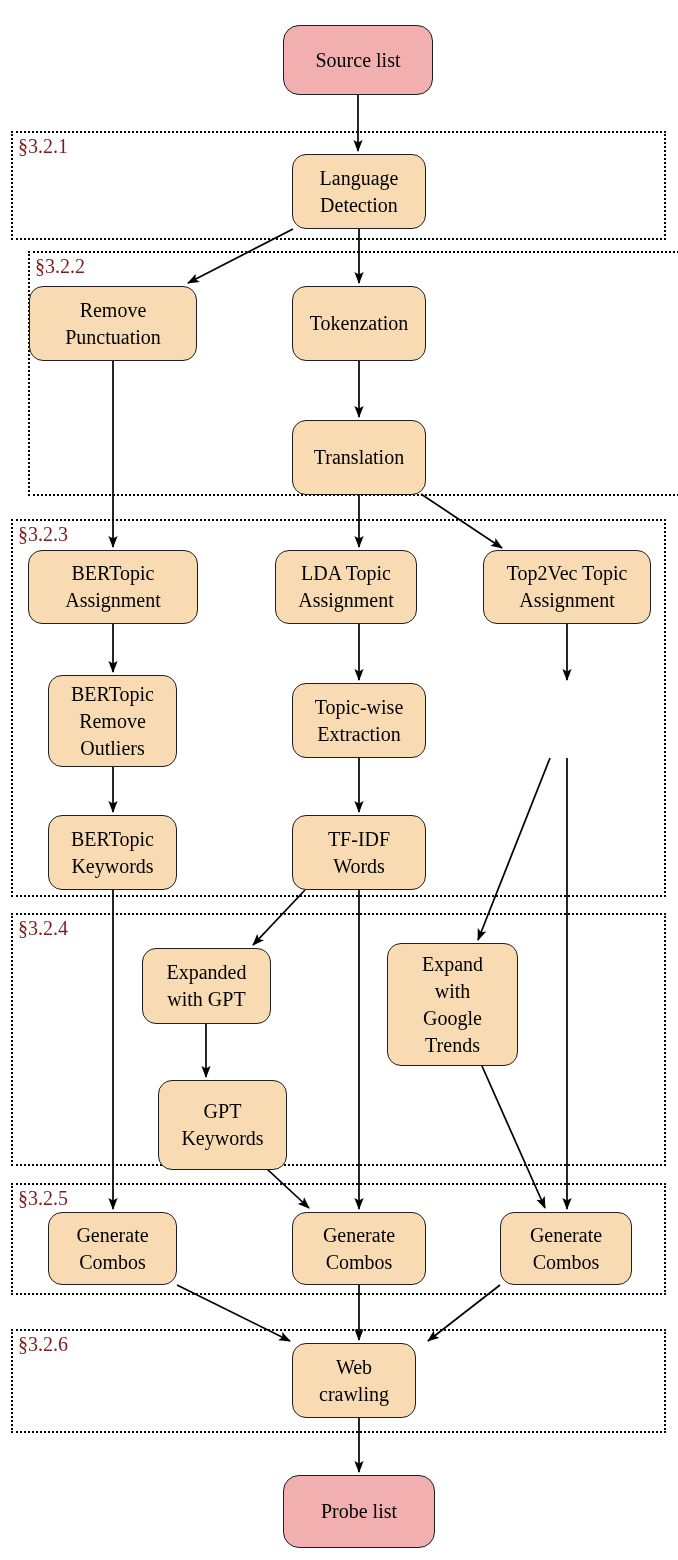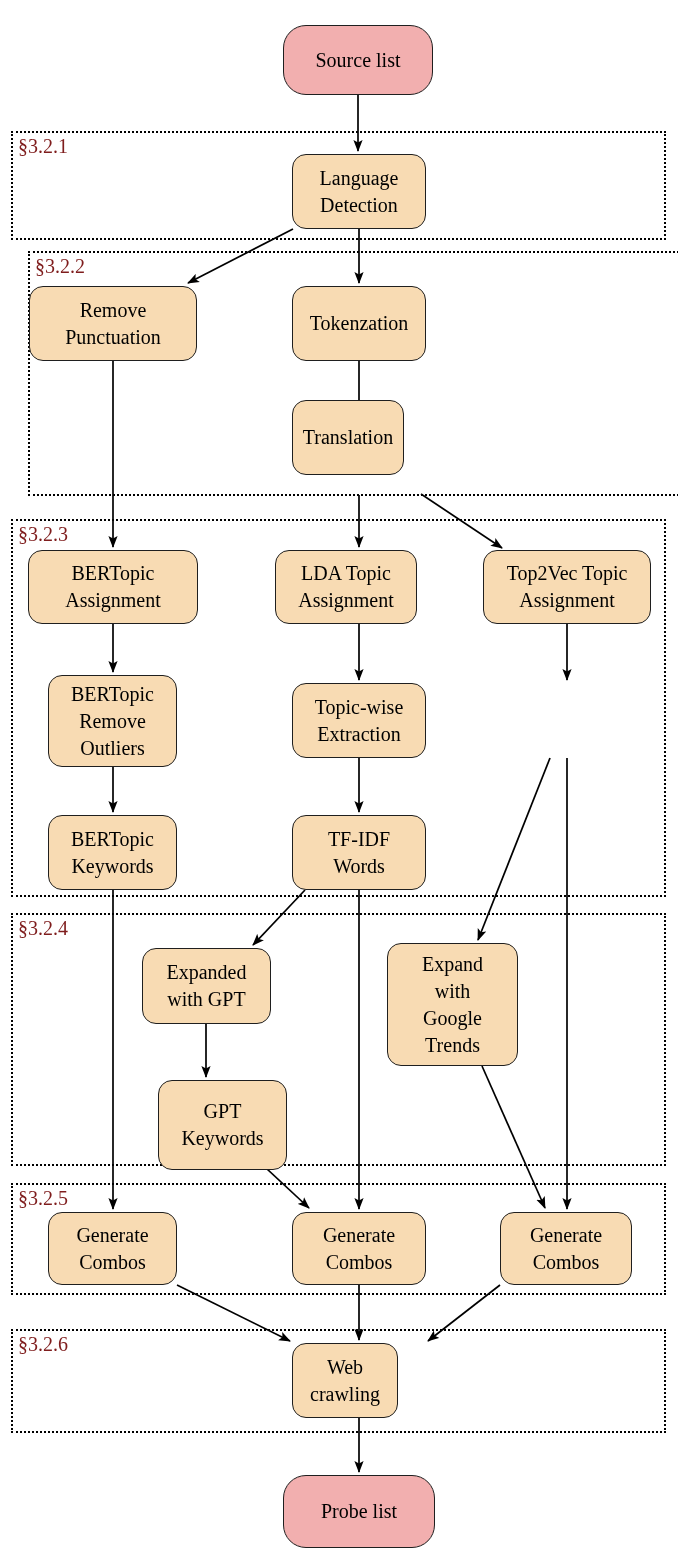--- a/index.html
+++ b/index.html
@@ -26,21 +26,21 @@
     position:absolute; box-sizing:border-box; z-index:3;
     display:flex; align-items:center; justify-content:center;
     text-align:center; font-size:20px; line-height:27px;
     background:var(--process-fill,#F8DBB3);
     border:1.6px solid var(--node-border,#1f1f1f);
     border-radius:14px;
     white-space:pre-line;
   }
   .node.terminal {
     background:var(--terminal-fill,#F2AFAF);
-    border-radius:23px;
+    border-radius:16px;
   }
 </style>
 </head>
 <body>
 
 <div class="canvas">
 
   <div class="section" style="left:11px;top:131px;width:655px;height:109px">
     <span class="section-label">§3.2.1</span>
   </div>
@@ -101,21 +101,21 @@
 Detection</span>
   </div>
 
   <div class="node" style="left:29px;top:286px;width:168px;height:75px">
     <span>Remove
 Punctuation</span>
   </div>
   <div class="node" style="left:292px;top:286px;width:134px;height:75px">
     <span>Tokenzation</span>
   </div>
-  <div class="node" style="left:292px;top:400px;width:112px;height:75px">
+  <div class="node" style="left:292px;top:420px;width:134px;height:75px">
     <span>Translation</span>
   </div>
 
   <div class="node" style="left:28px;top:550px;width:170px;height:74px">
     <span>BERTopic
 Assignment</span>
   </div>
   <div class="node" style="left:275px;top:550px;width:142px;height:74px">
     <span>LDA Topic
 Assignment</span>
@@ -165,21 +165,21 @@
   </div>
   <div class="node" style="left:292px;top:1212px;width:134px;height:73px">
     <span>Generate
 Combos</span>
   </div>
   <div class="node" style="left:500px;top:1212px;width:132px;height:73px">
     <span>Generate
 Combos</span>
   </div>
 
-  <div class="node" style="left:292px;top:1343px;width:106px;height:75px">
+  <div class="node" style="left:292px;top:1343px;width:124px;height:75px">
     <span>Web
 crawling</span>
   </div>
 
   <div class="node terminal" style="left:283px;top:1475px;width:152px;height:73px">
     <span>Probe list</span>
   </div>
 
 </div>
 

